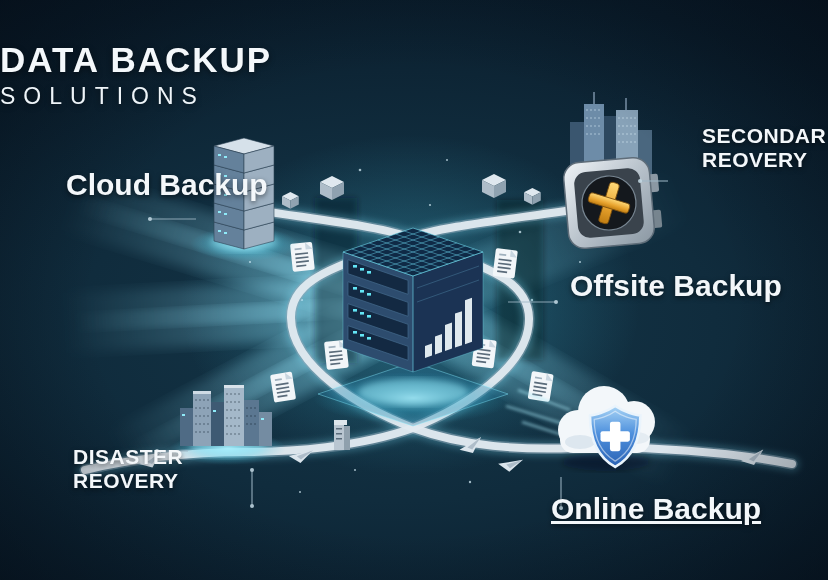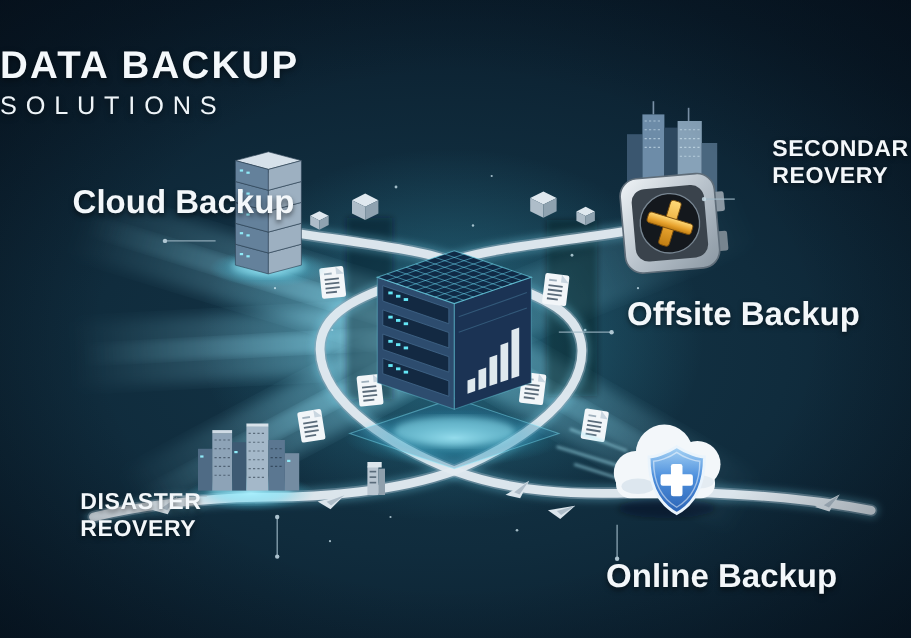--- a/index.html
+++ b/index.html
@@ -19,21 +19,21 @@
   .title .l2{font-size:23px;font-weight:400;letter-spacing:8px;margin:3px 0 0 0;color:#eef4f8;text-shadow:0 2px 6px rgba(0,0,0,.45);}
   .label{position:absolute;color:#f3f7fa;font-weight:700;font-size:30px;line-height:1.15;
          text-shadow:0 2px 5px rgba(0,0,0,.5);white-space:nowrap;}
   .label.caps{font-size:21px;font-weight:800;letter-spacing:.5px;}
   .label span{display:block;}
   .lbl-cloud{left:66px;top:168px;}
   .lbl-secondary{left:670px;top:124px;margin-left:32px;}
   .lbl-offsite{left:570px;top:269px;}
   .lbl-disaster{left:73px;top:397px;margin-top:48px;}
   .lbl-server{left:134px;top:509px;}
-  .lbl-online{left:551px;top:508px;}
+  .lbl-online{left:551px;top:492px;text-decoration:underline;}
 </style>
 </head>
 <body>
 
 <div class="stage">
 
 <svg class="art" viewBox="0 0 828 580" aria-hidden="true">
   <defs>
     <linearGradient id="bandGrad" x1="0" y1="0" x2="1" y2="0">
       <stop offset="0" stop-color="rgba(150,230,250,0.50)"></stop>

